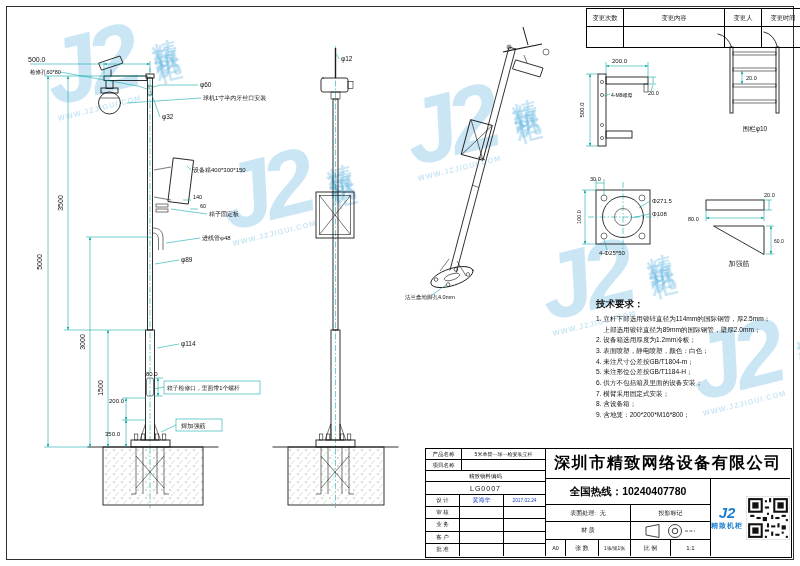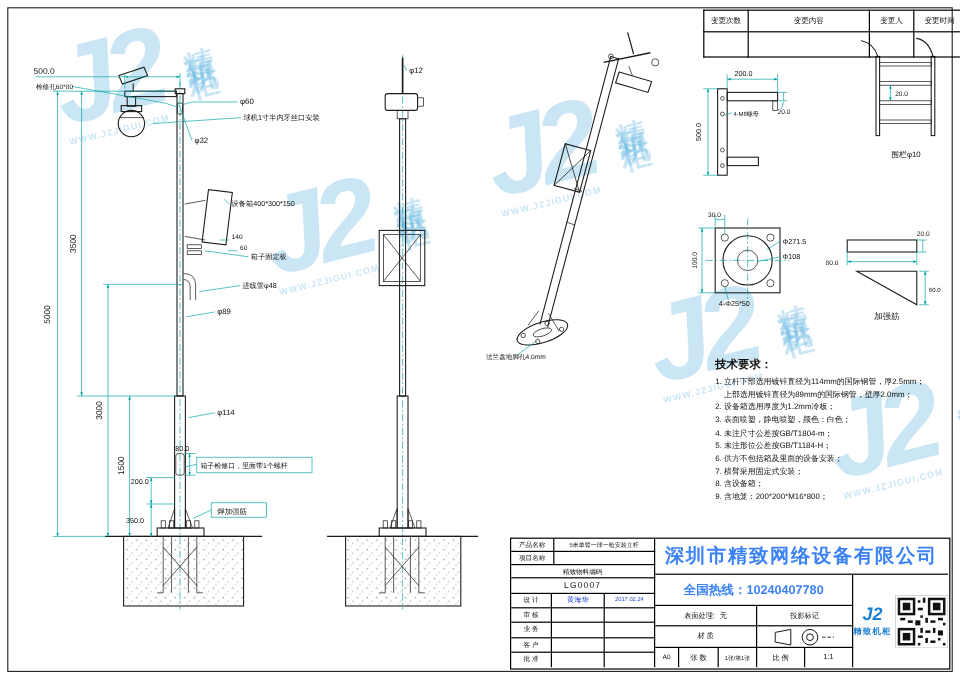--- a/index.html
+++ b/index.html
@@ -27,21 +27,21 @@
   .tech{width:202px;}
   .tech-title{font-size:9.5px;font-weight:bold;margin-bottom:3px;}
   .tech-line{font-size:6.6px;line-height:1.62;white-space:pre-wrap;}
   .tb{width:367px;height:110px;border:1.4px solid #000;box-sizing:border-box;background:transparent;}
   .tb .c{position:absolute;box-sizing:border-box;display:flex;align-items:center;justify-content:center;
          border:0 solid #000;text-align:center;overflow:hidden;}
   .br{border-right-width:1px !important;}
   .bb{border-bottom-width:1px !important;}
   .f48{font-size:4.8px;} .f50{font-size:5px;} .f55{font-size:5.5px;} .f60{font-size:6px;}
   .f70{font-size:7px;letter-spacing:1px;}
-  .red{color:#3b82f6;font-weight:bold;}
+  .red{color:#000000;font-weight:bold;}
   .blue{color:#2244cc;}
   .company{font-size:16px;letter-spacing:1.5px;}
   .hotline{font-size:10.5px;}
   .tb-logo{display:flex;flex-direction:column;align-items:center;margin-right:3px;}
   .tb-logo-mark{font-size:15px;font-weight:bold;font-style:italic;color:#1b7fd0;line-height:1;}
   .tb-logo-text{font-size:7px;color:#1b7fd0;font-weight:bold;letter-spacing:1px;margin-top:1px;}
 </style>
 </head>
 <body>
 

